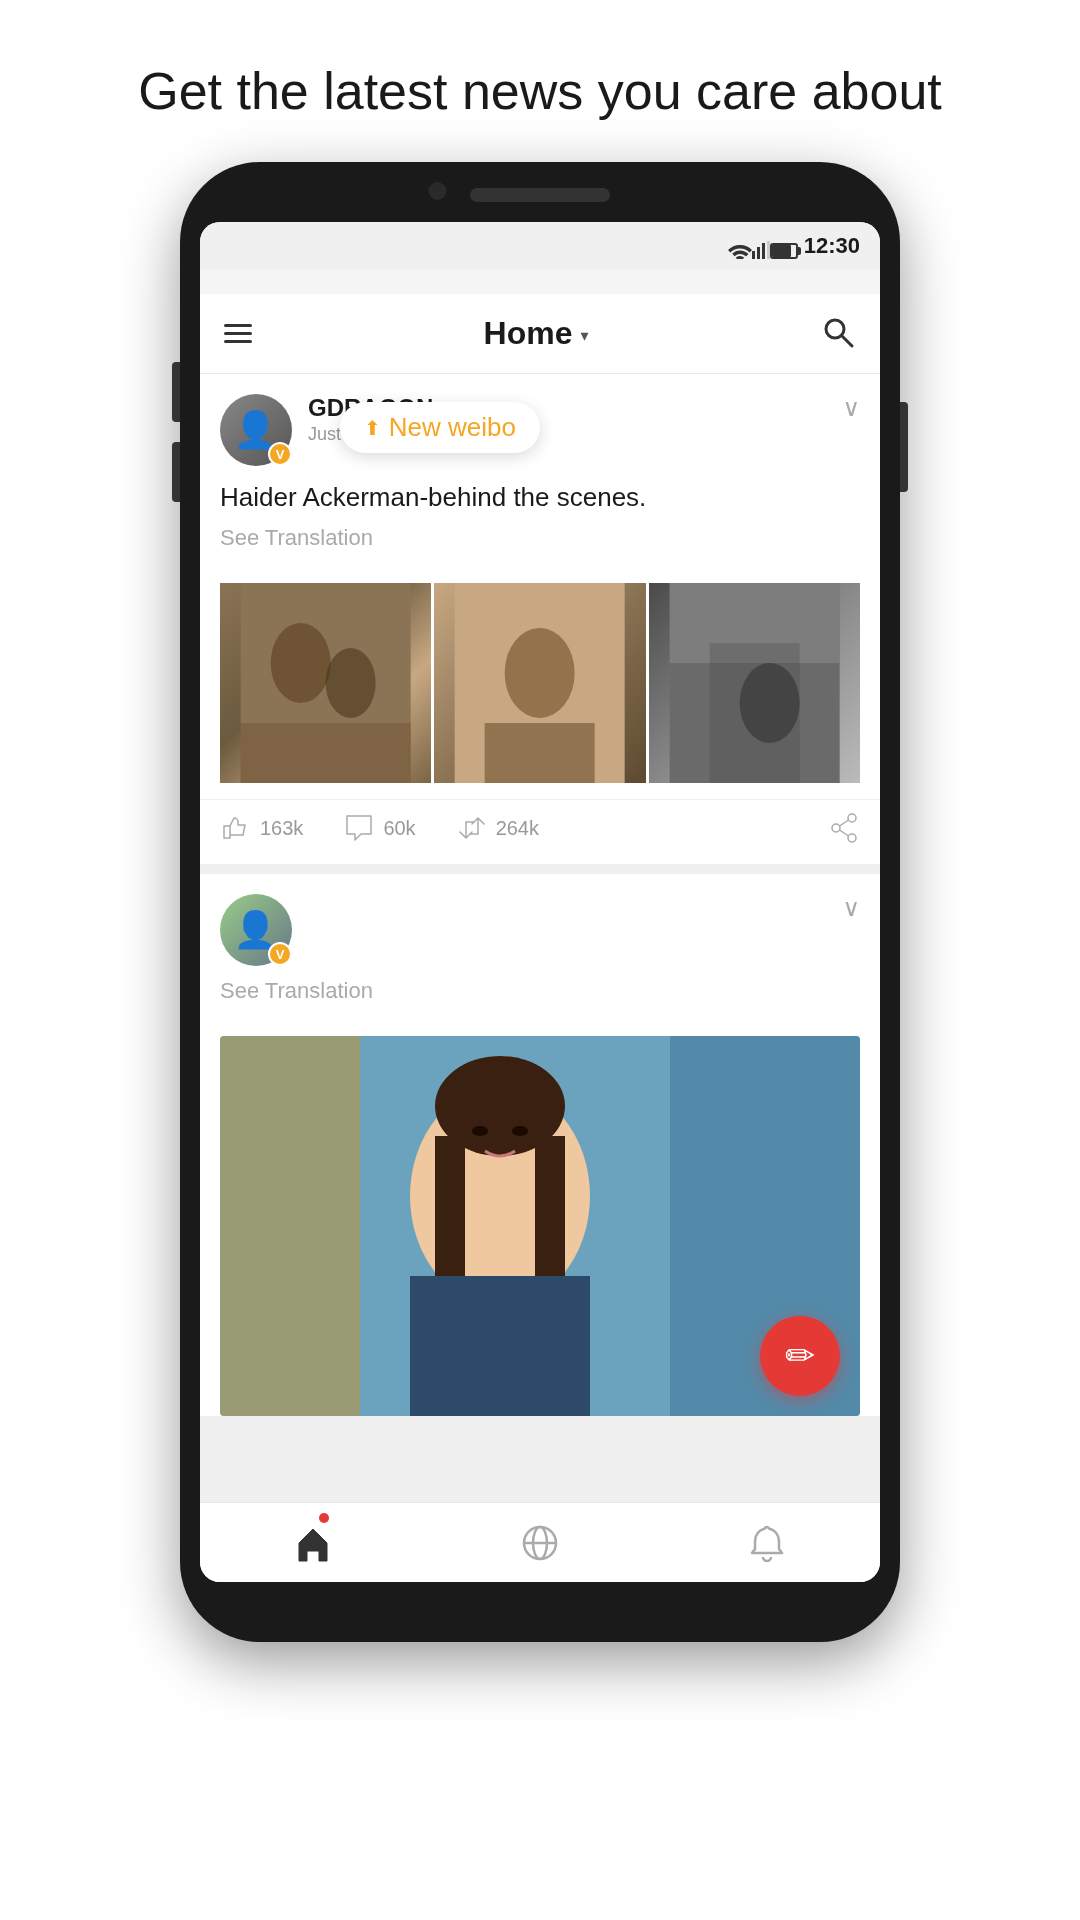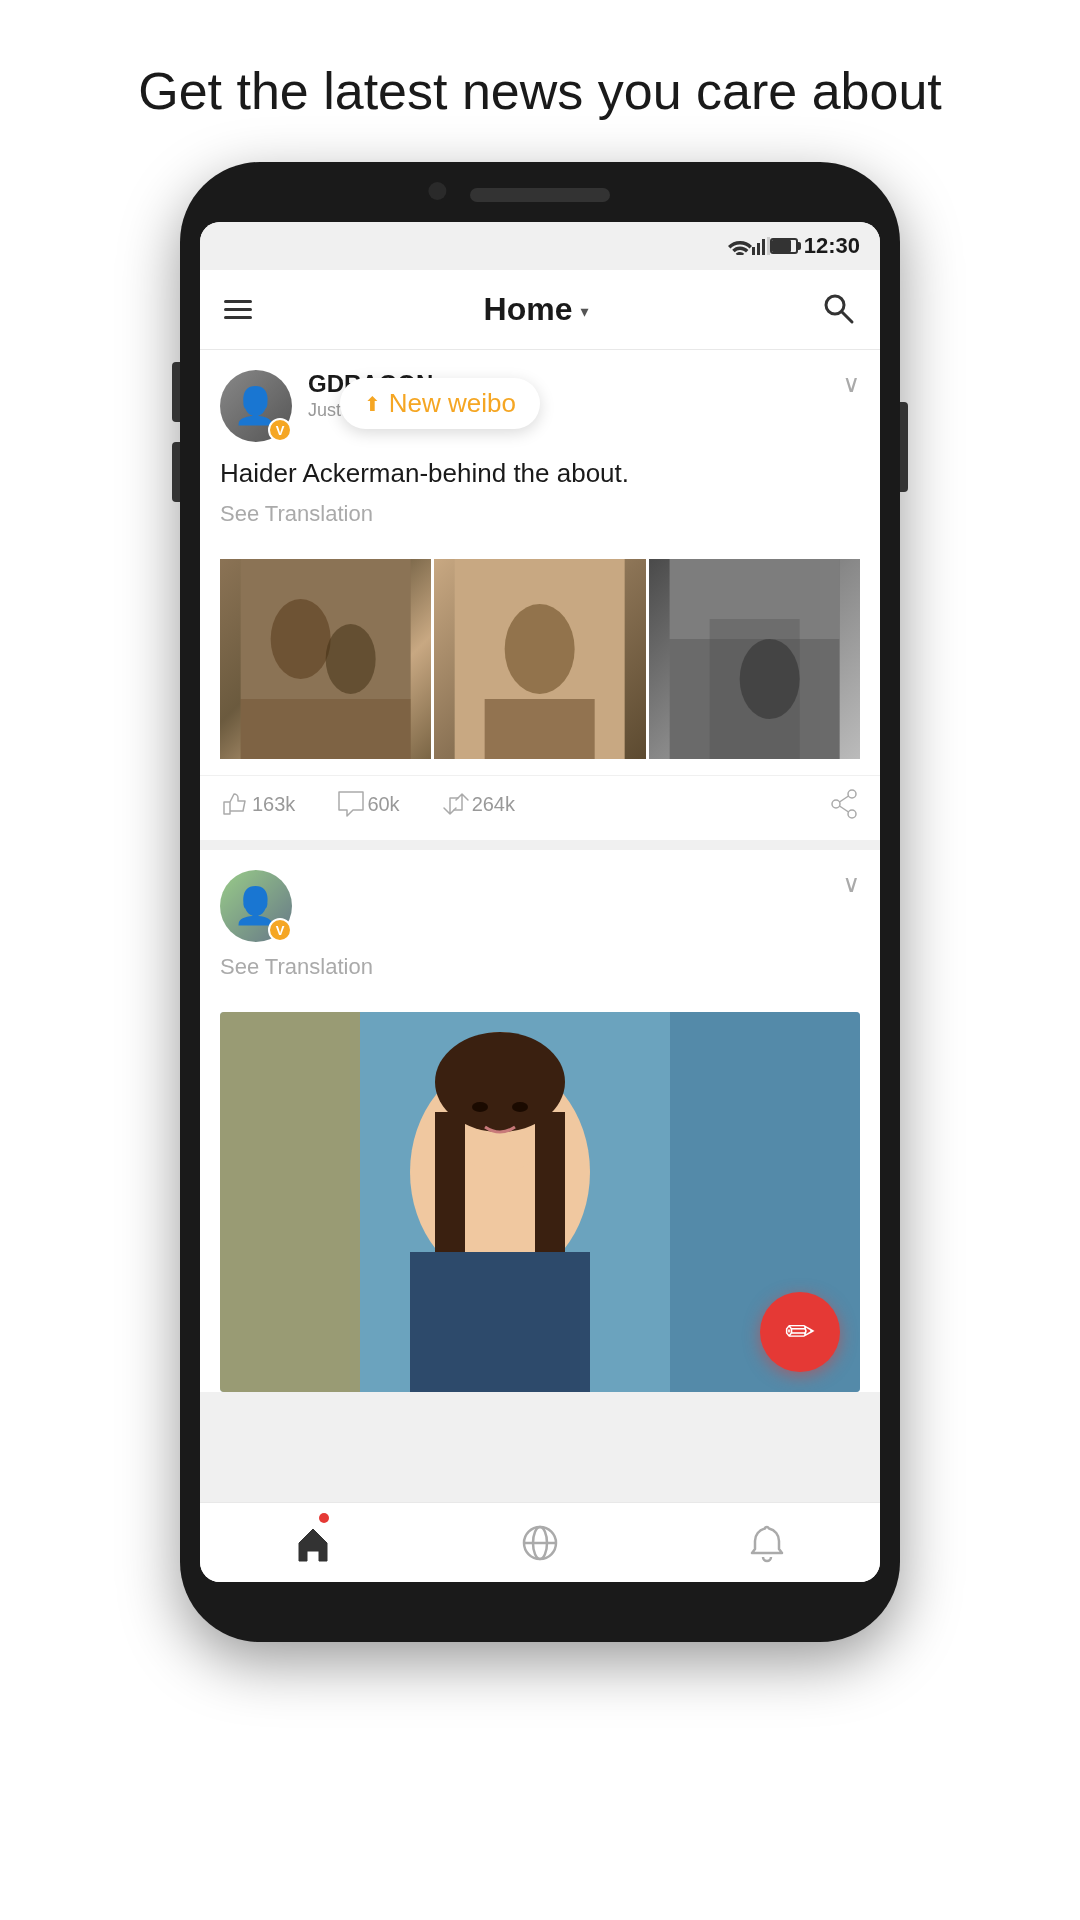--- a/index.html
+++ b/index.html
@@ -113,21 +113,21 @@
       height: 48px;
       display: flex;
       align-items: center;
       justify-content: flex-end;
       padding: 0 20px;
       flex-shrink: 0;
     }
 
     .status-icons {
       display: flex;
-      align-items: center;
+      align-items: flex-end;
       gap: 0;
     }
 
     .wifi-icon {
       width: 24px;
       height: 18px;
     }
 
     .signal-icon {
       width: 18px;
@@ -171,20 +171,21 @@
     
     .app-header {
       background: #ffffff;
       height: 80px;
       display: flex;
       align-items: center;
       justify-content: space-between;
       padding: 0 24px;
       border-bottom: 1px solid #e8e8e8;
       flex-shrink: 0;
+      margin-top: 24px;
     }
 
     .hamburger-icon {
       display: flex;
       flex-direction: column;
       gap: 5px;
       cursor: pointer;
     }
     .hamburger-icon span {
       display: block;
@@ -355,20 +356,21 @@
     .action-bar {
       display: flex;
       align-items: center;
       padding: 12px 20px 20px 20px;
       border-top: 1px solid #f0f0f0;
     }
 
     .action-item {
       display: flex;
       align-items: center;
+      gap: 8px;
       margin-right: 40px;
       cursor: pointer;
     }
 
     .action-label {
       font-size: 20px;
       color: #999;
     }
 
     .action-share {
@@ -537,21 +539,21 @@
             </div>
             <div class="collapse-btn">∨</div>
 
             <div class="new-weibo-toast">
               <span class="new-weibo-arrow">⬆</span>
               <span class="new-weibo-text">New weibo</span>
             </div>
           </div>
 
           <div class="card-content">
-            <div class="post-text">Haider Ackerman-behind the about.</div>
+            <div class="post-text">Haider Ackerman-behind the scenes.</div>
             <div class="see-translation">See Translation</div>
           </div>
 
           <div class="image-grid-3">
             <div class="grid-img photo-1">
               <svg width="100%" height="100%" viewBox="0 0 170 200">
                 <rect width="170" height="200" fill="#8B7355"></rect>
                 <ellipse cx="60" cy="80" rx="30" ry="40" fill="#5c3d1e" opacity="0.6"></ellipse>
                 <ellipse cx="110" cy="100" rx="25" ry="35" fill="#3d2b0f" opacity="0.5"></ellipse>
                 <rect x="0" y="140" width="170" height="60" fill="#6b4c2a" opacity="0.4"></rect>

